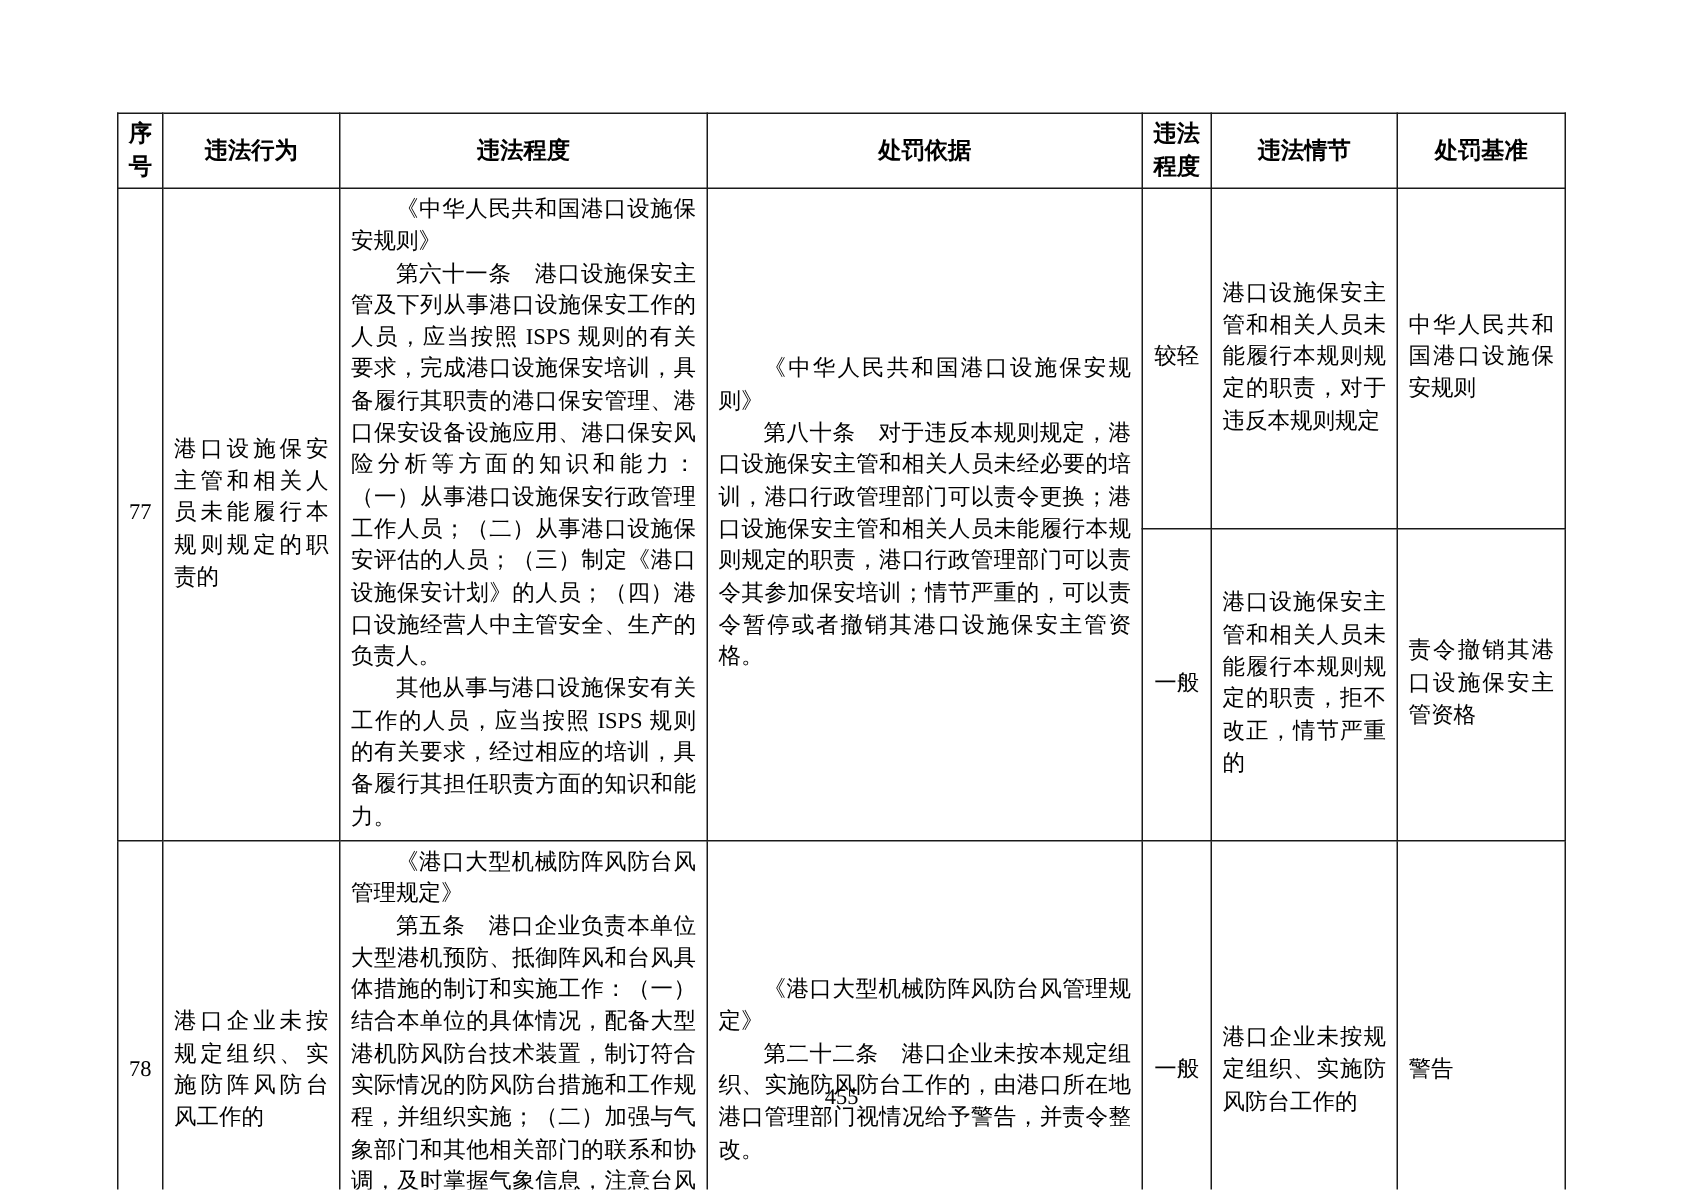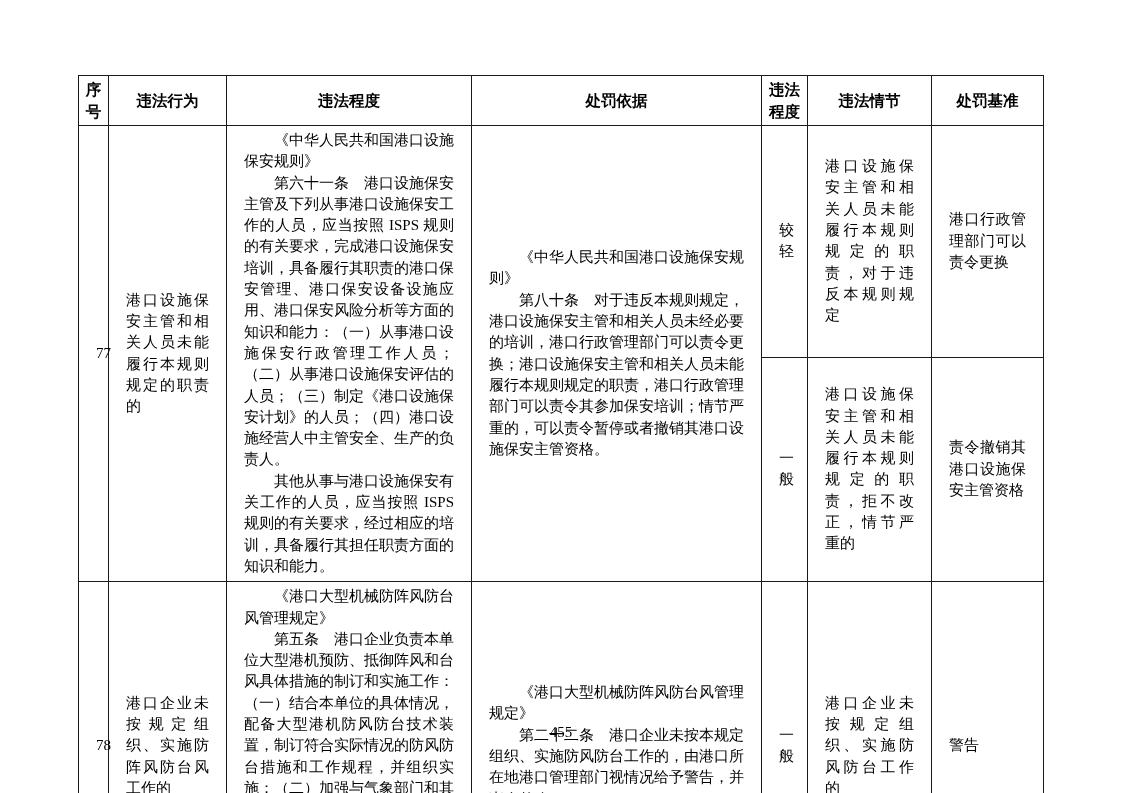--- a/index.html
+++ b/index.html
@@ -21,21 +21,21 @@
     left: 78px; top: 75px;
     width: 964px;
     border-collapse: collapse;
     table-layout: fixed;
   }
   table.rule-table th, table.rule-table td {
     border: 1px solid #1a1a1a;
     vertical-align: middle;
     font-size: 15px;
     line-height: 1.42;
-    padding: 4px 17px;
+    padding: 4px 7px;
   }
   table.rule-table th {
     font-weight: bold;
     font-size: 15.5px;
     text-align: center;
     padding: 2px 1px;
   }
   col.c-no    { width: 30px;  }
   col.c-beh   { width: 118px; }
   col.c-bbasis{ width: 245px; }
@@ -102,21 +102,21 @@
         <p>《中华人民共和国港口设施保安规则》</p>
         <p>第六十一条　港口设施保安主管及下列从事港口设施保安工作的人员，应当按照 ISPS 规则的有关要求，完成港口设施保安培训，具备履行其职责的港口保安管理、港口保安设备设施应用、港口保安风险分析等方面的知识和能力：（一）从事港口设施保安行政管理工作人员；（二）从事港口设施保安评估的人员；（三）制定《港口设施保安计划》的人员；（四）港口设施经营人中主管安全、生产的负责人。</p>
         <p>其他从事与港口设施保安有关工作的人员，应当按照 ISPS 规则的有关要求，经过相应的培训，具备履行其担任职责方面的知识和能力。</p>
       </td>
       <td class="cell-basis" rowspan="2">
         <p>《中华人民共和国港口设施保安规则》</p>
         <p>第八十条　对于违反本规则规定，港口设施保安主管和相关人员未经必要的培训，港口行政管理部门可以责令更换；港口设施保安主管和相关人员未能履行本规则规定的职责，港口行政管理部门可以责令其参加保安培训；情节严重的，可以责令暂停或者撤销其港口设施保安主管资格。</p>
       </td>
       <td class="cell-degree">较轻</td>
       <td class="cell-circ">港口设施保安主管和相关人员未能履行本规则规定的职责，对于违反本规则规定</td>
-      <td class="cell-std">港口行政管理部门可以责令更换</td>
+      <td class="cell-std">中华人民共和国港口设施保安规则</td>
     </tr>
 
     <tr class="h-r77b">
       <td class="cell-degree">一般</td>
       <td class="cell-circ">港口设施保安主管和相关人员未能履行本规则规定的职责，拒不改正，情节严重的</td>
       <td class="cell-std">责令撤销其港口设施保安主管资格</td>
     </tr>
 
     <tr class="h-r78">
       <td class="cell-no">78</td>

